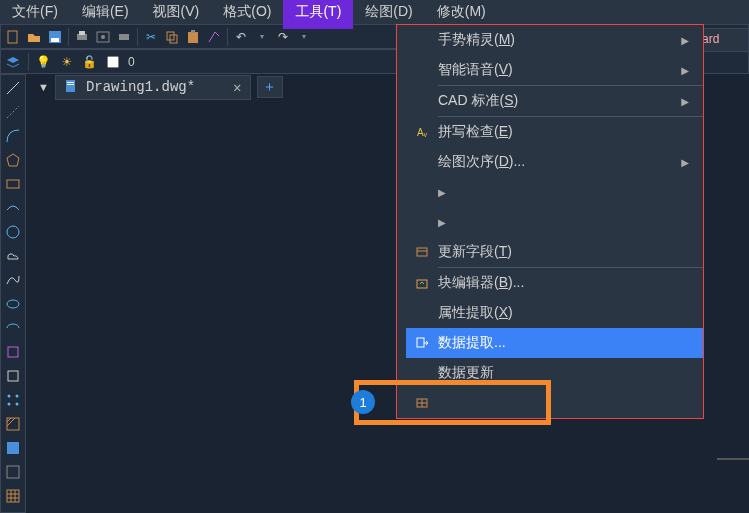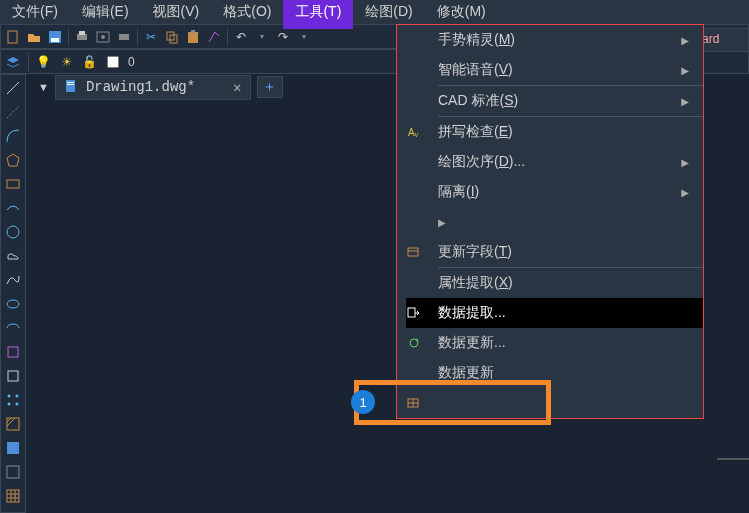--- a/index.html
+++ b/index.html
@@ -21,22 +21,22 @@
   
   .content { flex: 1; background: #1a2332; position: relative; }
   .tabrow { display: flex; align-items: center; height: 26px; padding-left: 12px; gap: 6px; }
   .chev { color: #ccc; font-size: 11px; }
   .tab { background: #2a3544; border: 1px solid #3a4658; display: flex; align-items: flex-start; padding: 3px 8px; gap: 8px; font-family: "Courier New", monospace; font-size: 14px; }
   .tab-close { color: #aaa; margin-left: 30px; }
   .tab-add { background: #2a3544; border: 1px solid #3a4658; width: 26px; height: 22px; display: flex; align-items: center; justify-content: center; color: #4fa3ff; font-size: 14px; }
   
   .dropdown { position: absolute; left: 396px; top: 24px; width: 308px; background: #2a3544; border: 1px solid #ef4444; font-size: 14px; z-index: 10; padding-left: 9px; }
   .dd-item { display: flex; align-items: center; height: 30px; padding-right: 14px; position: relative; }
-  .dd-item.highlighted { background: #000000; color: #fff; }
-  .dd-icon { width: 32px; display: flex; align-items: center; justify-content: flex-start; font-size: 13px; }
+  .dd-item.highlighted { background: #3b82f6; color: #fff; }
+  .dd-icon { width: 32px; display: flex; align-items: center; justify-content: center; font-size: 13px; }
   .dd-label { flex: 1; }
   .dd-arrow { font-size: 10px; color: #aaa; }
   .dd-sep { height: 1px; background: #4a5668; margin-left: 32px; }
   .dd-item u { text-decoration: underline; }
   
   .marker { position: absolute; left: 354px; top: 380px; width: 197px; height: 45px; border: 5px solid #f5892e; z-index: 20; pointer-events: none; }
   .badge { position: absolute; left: 351px; top: 390px; width: 24px; height: 24px; border-radius: 50%; background: #1e7dd8; color: #fff; display: flex; align-items: center; justify-content: center; font-size: 13px; z-index: 21; }
   
   .right-frag { position: absolute; right: 0; top: 28px; width: 52px; height: 24px; background: #2a3544; border: 1px solid #3a4658; color: #fca5a5; font-size: 12px; padding: 3px 4px; overflow: hidden; }
   .right-line { position: absolute; right: 0; top: 458px; width: 32px; height: 2px; background: #555; }
@@ -282,58 +282,57 @@
       </div>
       <div class="dd-label">拼写检查(<u>E</u>)</div>
     </div>
     <div class="dd-item">
       <div class="dd-icon"></div>
       <div class="dd-label">绘图次序(<u>D</u>)...</div>
       <div class="dd-arrow">▶</div>
     </div>
     <div class="dd-item">
       <div class="dd-icon"></div>
-      <div class="dd-label">隔离(<u>I</u>)</div>
       <div class="dd-arrow">▶</div>
     </div>
     <div class="dd-item">
       <div class="dd-icon"></div>
       <div class="dd-arrow">▶</div>
     </div>
     <div class="dd-item">
       <div class="dd-icon">
         <svg width="14" height="14">
           <rect x="2" y="3" width="10" height="8" fill="none" stroke="#c88b4a"></rect>
           <line x1="2" y1="6" x2="12" y2="6" stroke="#c88b4a"></line>
         </svg>
       </div>
       <div class="dd-label">更新字段(<u>T</u>)</div>
     </div>
     <div class="dd-sep"></div>
     <div class="dd-item">
+      <div class="dd-icon">
+        <svg width="14" height="14">
+          <rect x="2" y="4" width="10" height="8" fill="none" stroke="#e0a050"></rect>
+          <path d="M5 8l2-2 2 2" fill="none" stroke="#6c6"></path>
+        </svg>
+      </div>
+      <div class="dd-label">块编辑器(<u>B</u>)...</div>
+    </div>
+    <div class="dd-item">
       <div class="dd-icon"></div>
       <div class="dd-label">属性提取(<u>X</u>)</div>
     </div>
     <div class="dd-item highlighted">
       <div class="dd-icon">
         <svg width="14" height="14">
           <rect x="2" y="2" width="7" height="9" fill="none" stroke="#fff"></rect>
           <path d="M9 7h4m-2-2l2 2-2 2" fill="none" stroke="#fff"></path>
         </svg>
       </div>
       <div class="dd-label">数据提取...</div>
-    </div>
-    <div class="dd-item">
-      <div class="dd-icon">
-        <svg width="14" height="14">
-          <path d="M4 7a4 4 0 118 0 4 4 0 01-8 0" fill="none" stroke="#6c6"></path>
-          <path d="M10 3l2 1-1 2" fill="none" stroke="#6c6"></path>
-        </svg>
-      </div>
-      <div class="dd-label">数据更新...</div>
     </div>
     <div class="dd-item">
       <div class="dd-icon"></div>
       <div class="dd-label">数据更新</div>
     </div>
     <div class="dd-item">
       <div class="dd-icon">
         <svg width="14" height="14">
           <rect x="2" y="3" width="10" height="8" fill="none" stroke="#c88b4a"></rect>
           <line x1="7" y1="3" x2="7" y2="11" stroke="#c88b4a"></line>

